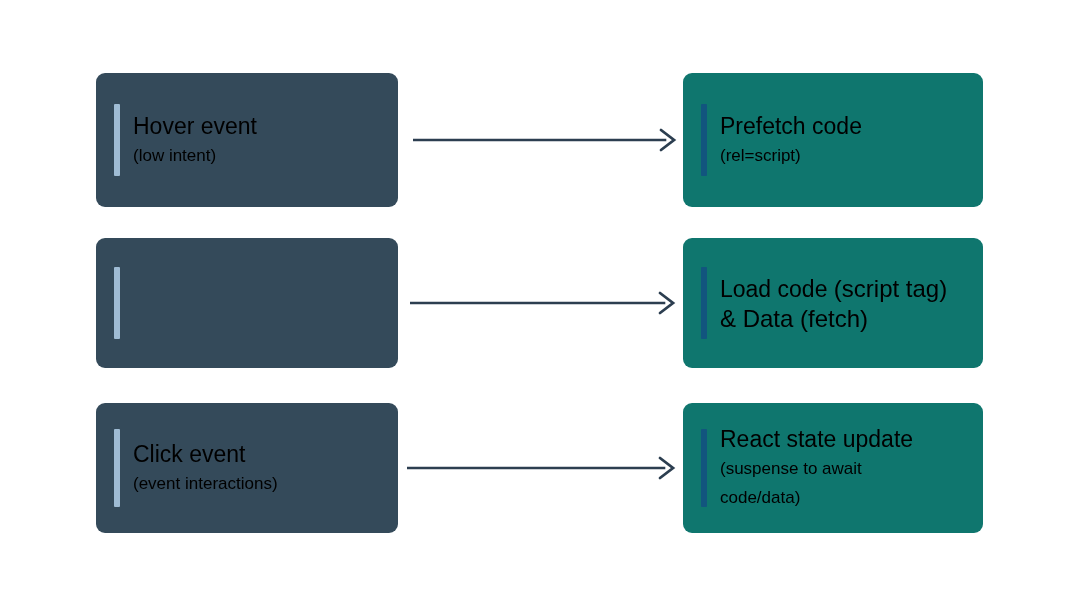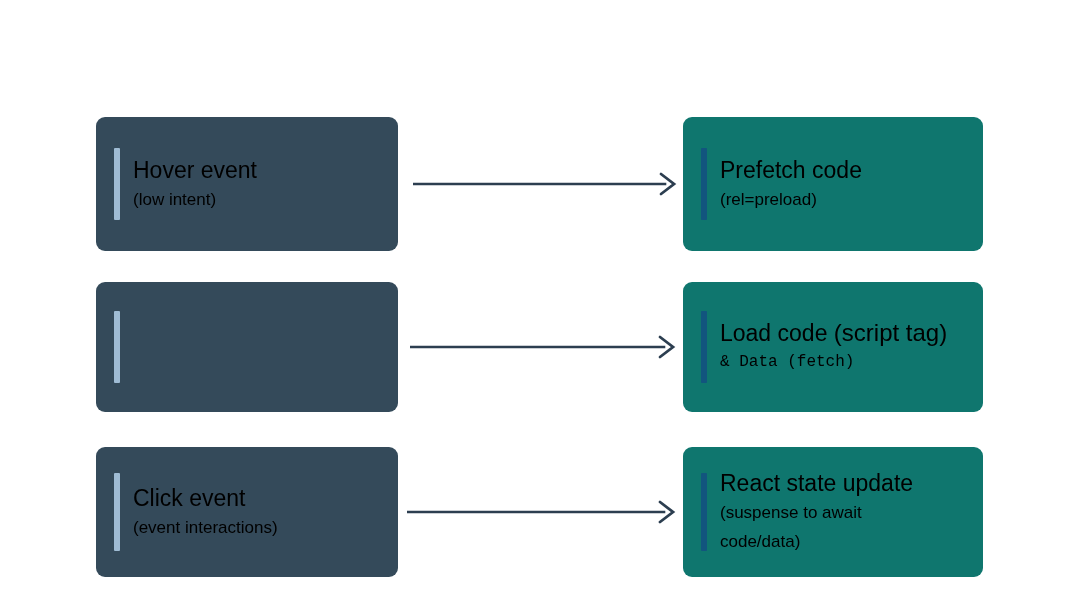--- a/index.html
+++ b/index.html
@@ -12,21 +12,20 @@
     height: 608px;
     background: #ffffff;
     font-family: "Liberation Sans", sans-serif;
     overflow: hidden;
   }
 
   #diagram {
     position: relative;
     width: 1080px;
     height: 444px;
-    margin-top: 44px;
   }
 
   
   .row {
     position: absolute;
     left: 0;
     width: 1080px;
   }
   .row-0 { top: 73px;  height: 134px; }
   .row-1 { top: 238px; height: 130px; }
@@ -73,23 +72,22 @@
   }
   .line-main {
     font-size: 23px;
     line-height: 30px;
   }
   .line-sub {
     font-size: 17px;
     line-height: 29px;
   }
   .line-sub-sm {
-    font-size: 16px;
+    font-size: 24px;
     line-height: 29px;
-    font-family: Liberation Mono, monospace;
   }
   .inline-sm { font-size: 24px; }
 
   
   .arrow {
     position: absolute;
     overflow: visible;
   }
   .arrow svg { display: block; }
 
@@ -121,21 +119,21 @@
       <svg width="265" height="24" viewBox="0 0 265 24">
         <line x1="0" y1="12" x2="252" y2="12" stroke="#2c3e50" stroke-width="2.6" stroke-linecap="square"></line>
         <polyline points="248,2 261,12 248,22" fill="none" stroke="#2c3e50" stroke-width="2.8" stroke-linecap="round" stroke-linejoin="miter"></polyline>
       </svg>
     </div>
 
     <div class="box box-right">
       <span class="accent"></span>
       <div class="label-stack">
         <span class="line line-main">Prefetch code</span>
-        <span class="line line-sub">(rel=preload)</span>
+        <span class="line line-sub">(rel=script)</span>
       </div>
     </div>
   </div>
 
   <div class="row row-1">
 
     <div class="box box-left">
       <span class="accent"></span>
     </div>
 

